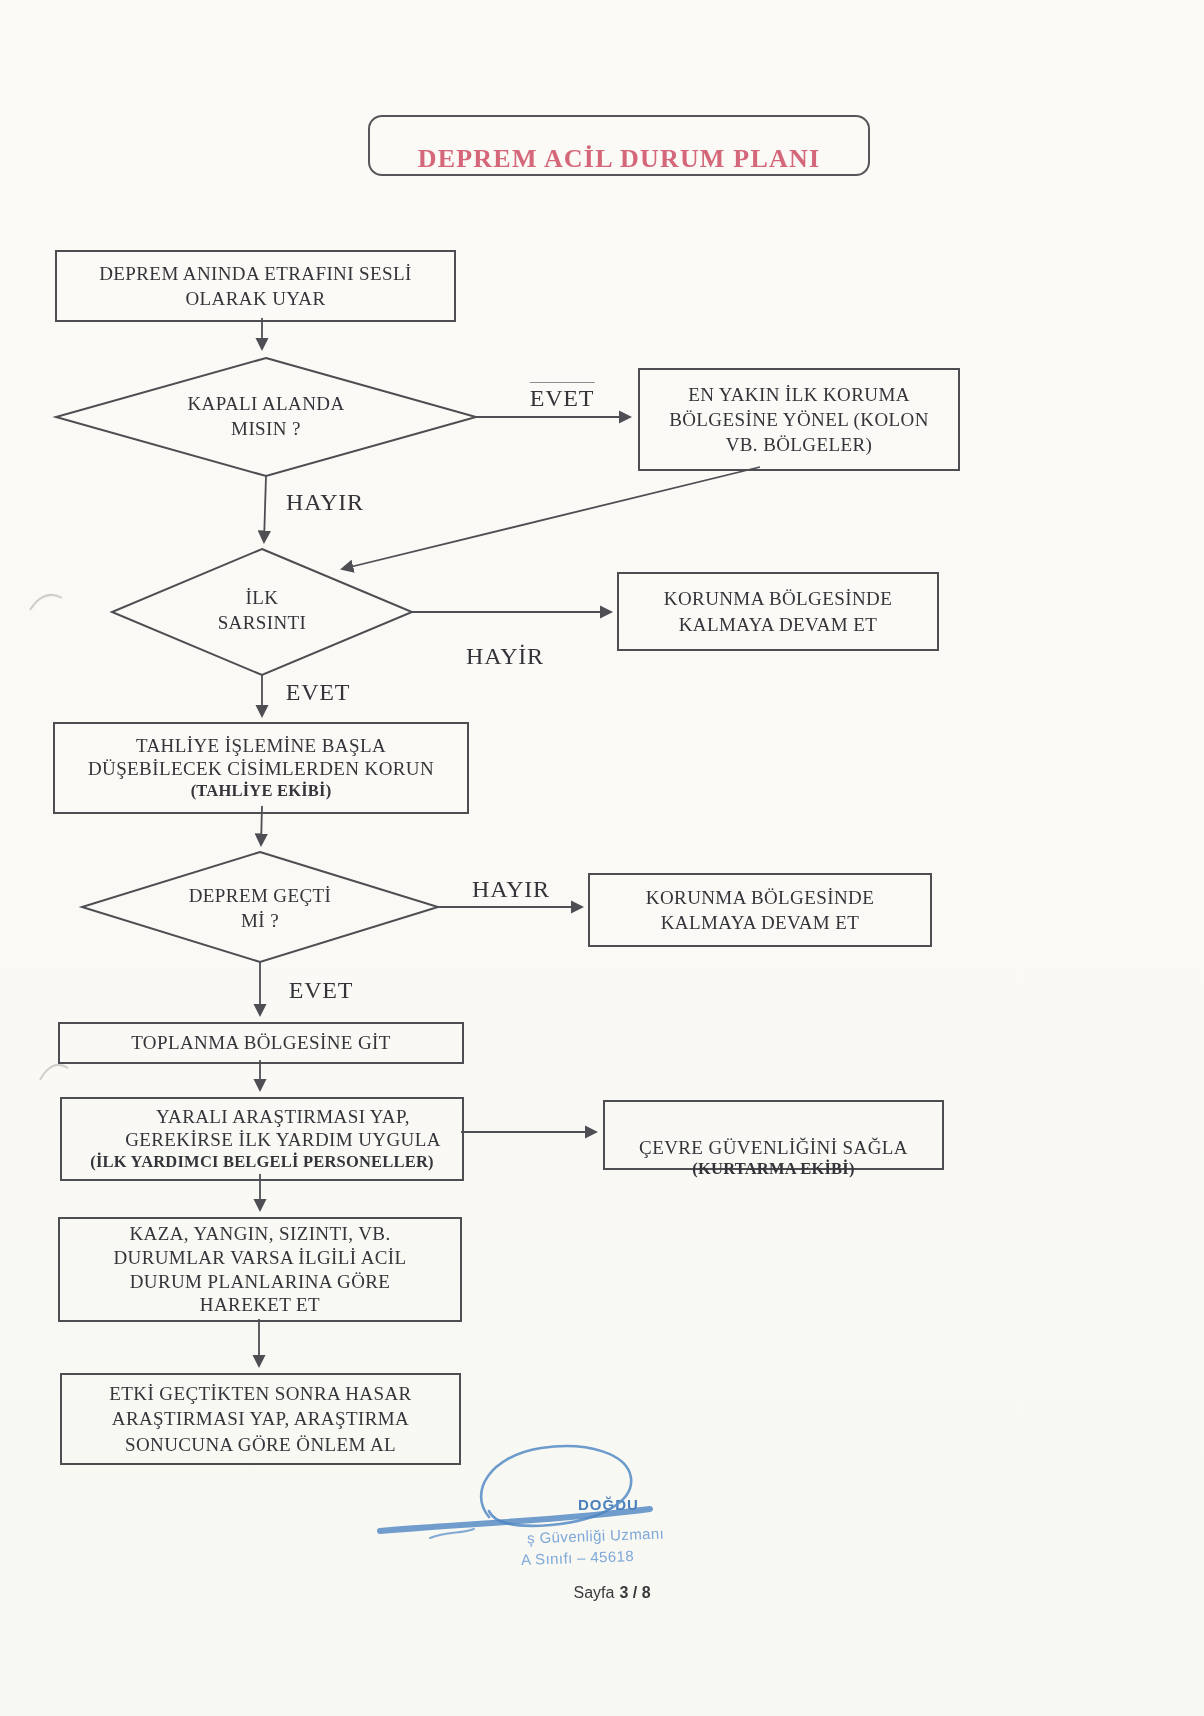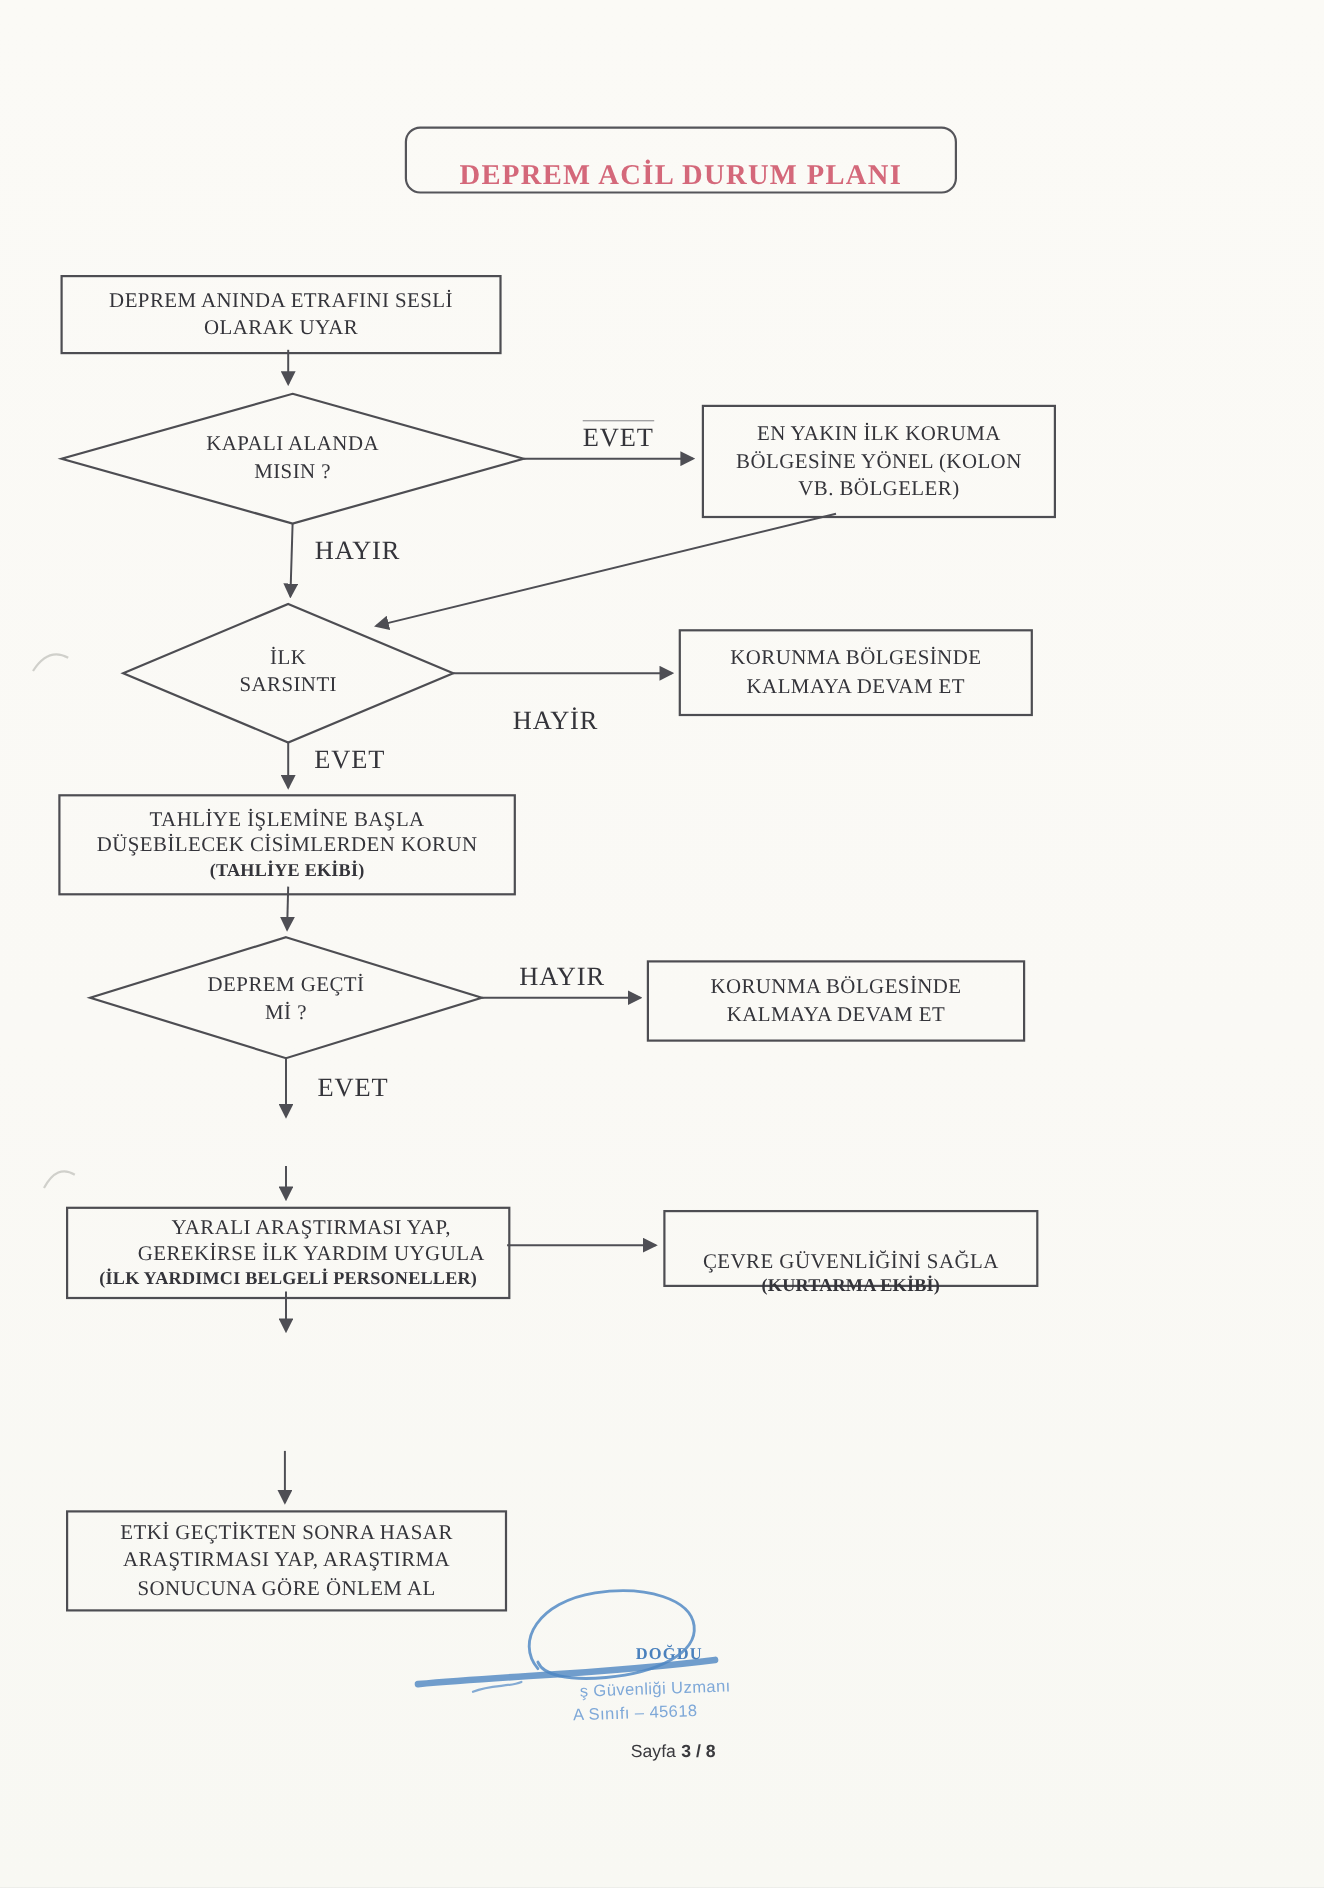--- a/index.html
+++ b/index.html
@@ -46,21 +46,21 @@
     position:absolute;left:368px;top:115px;width:498px;height:57px;
     border:2.5px solid #55555a;border-radius:14px;
     display:flex;align-items:flex-end;justify-content:center;
     z-index:2;
   }
   #title-text{
     font-size:26px;font-weight:bold;letter-spacing:1.2px;
     color:#d4687a;
   }
   .sig-text{position:absolute;z-index:2;font-family:"Liberation Sans","DejaVu Sans",sans-serif;}
-  #sig-name{left:578px;top:1496px;font-size:15px;font-weight:bold;color:#4a81bd;letter-spacing:1px;font-family:Liberation Serif, serif;}
+  #sig-name{left:578px;top:1496px;font-size:15px;font-weight:bold;color:#4a81bd;letter-spacing:1px;}
   #sig-role{left:527px;top:1527px;font-size:15px;color:#7ea8d8;transform:rotate(-2deg);letter-spacing:.4px;}
   #sig-class{left:521px;top:1549px;font-size:15px;color:#7ea8d8;transform:rotate(-2deg);letter-spacing:.4px;}
   #page-footer{
     position:absolute;left:612px;top:1584px;transform:translateX(-50%);
     font-family:"Liberation Sans","DejaVu Sans",sans-serif;
     font-size:16px;color:#3a3a3e;z-index:2;white-space:nowrap;
   }
   #footer-page{font-weight:bold;margin-left:5px;}
   svg{display:block;}
 </style>
@@ -122,32 +122,41 @@
     <span class="node-text" style="line-height:1.2;">TAHLİYE İŞLEMİNE BAŞLA
 DÜŞEBİLECEK CİSİMLERDEN KORUN</span>
     <span class="team-text">(TAHLİYE EKİBİ)</span>
   </div>
 
   <div class="box" style="left:588px;top:873px;width:340px;height:70px;">
     <span class="node-text">KORUNMA BÖLGESİNDE
 KALMAYA DEVAM ET</span>
   </div>
 
+  <div class="box" style="left:58px;top:1022px;width:402px;height:38px;">
+    <span class="node-text">TOPLANMA BÖLGESİNE GİT</span>
+  </div>
 
   <div class="box" style="left:60px;top:1097px;width:400px;height:76px;padding:2px 0;">
     <span class="node-text" style="line-height:1.2;margin-left:42px;">YARALI ARAŞTIRMASI YAP,
 GEREKİRSE İLK YARDIM UYGULA</span>
     <span class="team-text">(İLK YARDIMCI BELGELİ PERSONELLER)</span>
   </div>
 
   <div class="box" style="left:603px;top:1100px;width:337px;height:66px;">
     <span class="node-text" style="line-height:1.15;margin-top:45px;">ÇEVRE GÜVENLİĞİNİ SAĞLA</span>
     <span class="team-text">(KURTARMA EKİBİ)</span>
   </div>
 
+  <div class="box" style="left:58px;top:1217px;width:400px;height:101px;">
+    <span class="node-text" style="line-height:1.25;">KAZA, YANGIN, SIZINTI, VB.
+DURUMLAR VARSA İLGİLİ ACİL
+DURUM PLANLARINA GÖRE
+HAREKET ET</span>
+  </div>
 
   <div class="box" style="left:60px;top:1373px;width:397px;height:88px;">
     <span class="node-text">ETKİ GEÇTİKTEN SONRA HASAR
 ARAŞTIRMASI YAP, ARAŞTIRMA
 SONUCUNA GÖRE ÖNLEM AL</span>
   </div>
 
   <div class="diamond-label" style="left:266px;top:417px;">KAPALI ALANDA
 MISIN ?</div>
   <div class="diamond-label" style="left:262px;top:611px;">İLK

